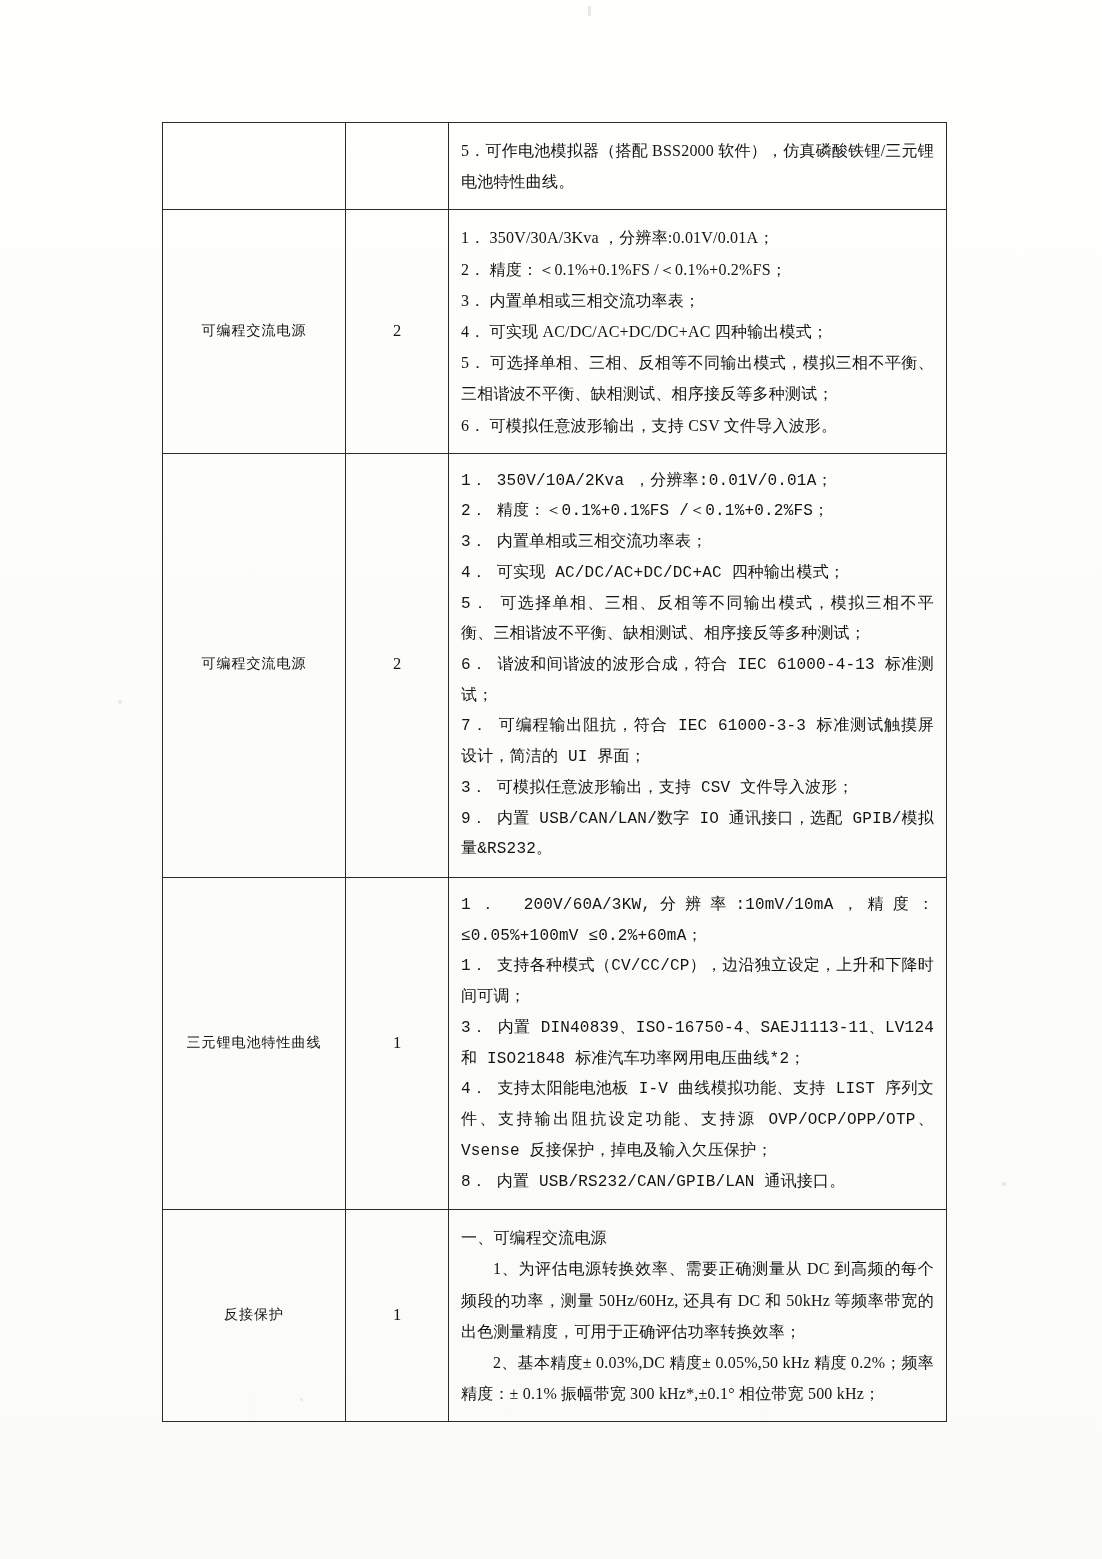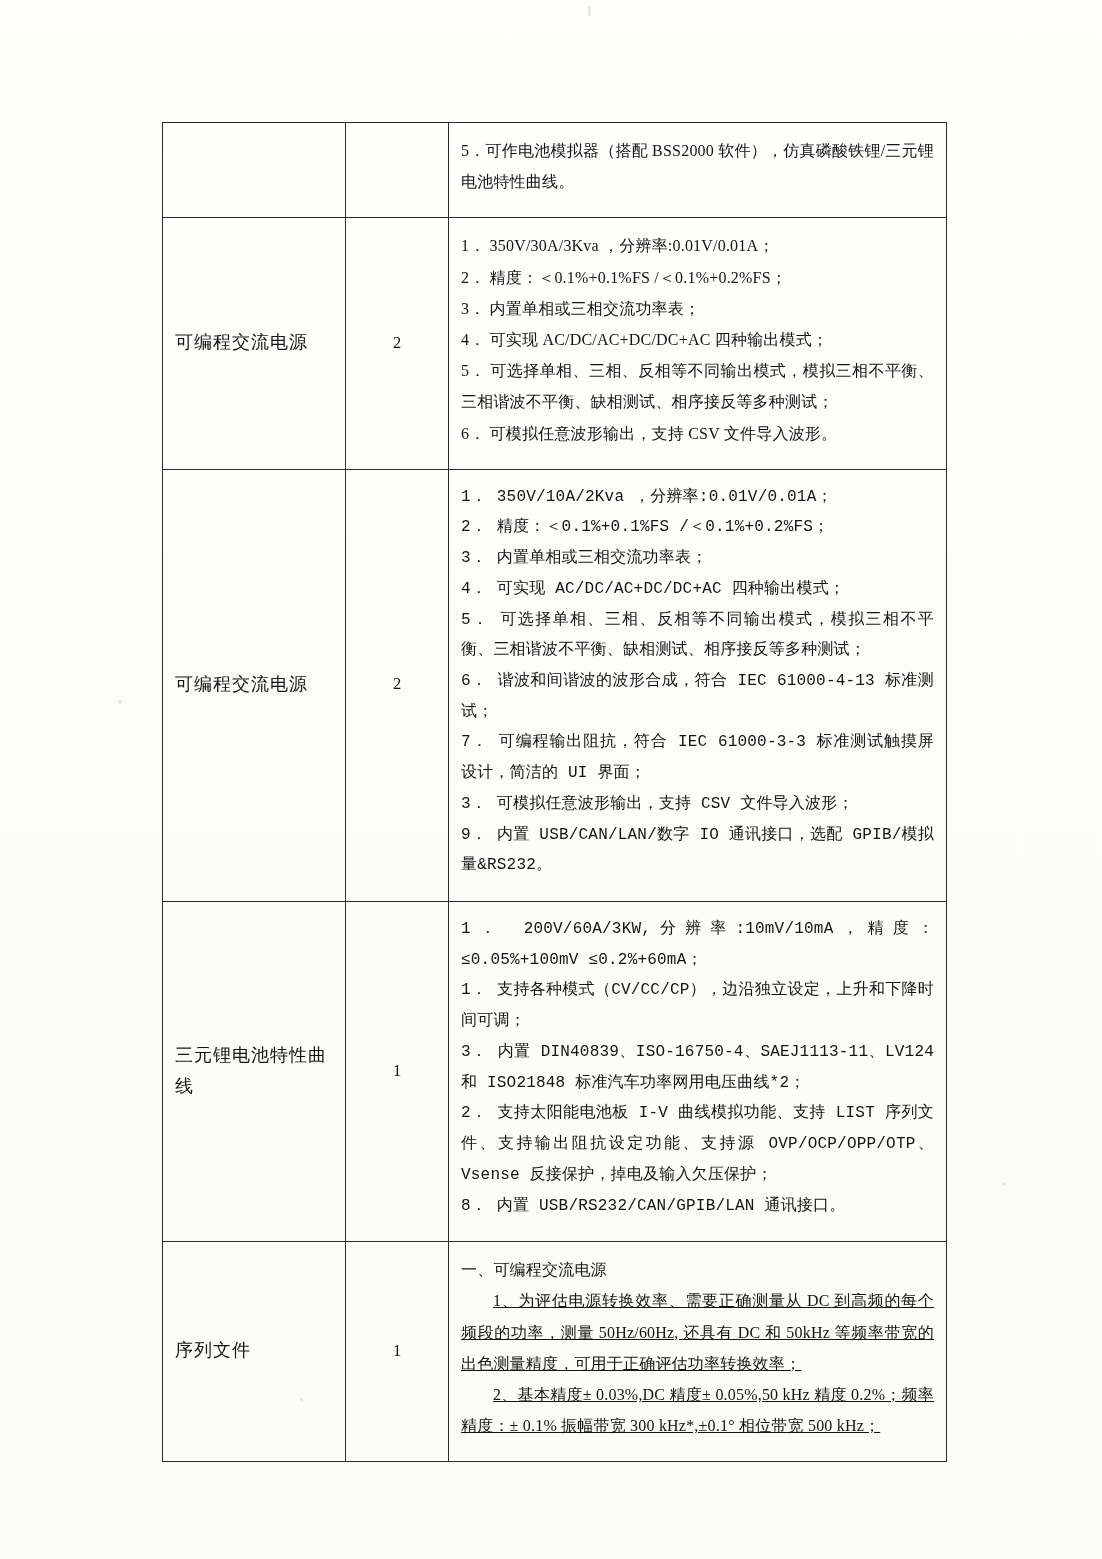--- a/index.html
+++ b/index.html
@@ -36,52 +36,52 @@
     border-collapse: collapse;
     table-layout: fixed;
   }
   .doc-table td {
     border: 1px solid #2a2a2a;
     vertical-align: middle;
     padding: 10px 12px 12px 12px;
   }
   td.col-name {
     width: 158px;
-    font-size: 18px;
+    text-align: center;
+    font-size: 14px;
     letter-spacing: 1px;
     line-height: 1.7;
   }
   td.col-qty {
     width: 78px;
     text-align: center;
     font-size: 16.5px;
   }
   td.col-spec {
     width: auto;
     vertical-align: top;
     padding-top: 12px;
-    padding-bottom: 20px;
+    padding-bottom: 12px;
     margin-left: 32px;
   }
   .spec-list {
     margin: 0;
     padding: 0;
     list-style: none;
   }
   .spec-list li {
     font-size: 16px;
     line-height: 1.95;
     text-align: justify;
     text-justify: inter-ideograph;
     letter-spacing: 0.2px;
     padding-left: 0;
   }
   .spec-list li.indent {
     text-indent: 2em;
-    text-decoration: underline;
   }
   .tight li {
     line-height: 1.92;
     font-family: Liberation Mono, monospace;
   }
   .watermark-dot {
     position: absolute;
     border-radius: 50%;
     background: #cfcfcf;
     opacity: .45;
@@ -149,28 +149,28 @@
       </tr>
 
       <tr>
         <td class="col-name">三元锂电池特性曲线</td>
         <td class="col-qty">1</td>
         <td class="col-spec">
           <ul class="spec-list tight">
             <li>1． 200V/60A/3KW,分辨率:10mV/10mA，精度：≤0.05%+100mV ≤0.2%+60mA；</li>
             <li>1． 支持各种模式（CV/CC/CP），边沿独立设定，上升和下降时间可调；</li>
             <li>3． 内置 DIN40839、ISO-16750-4、SAEJ1113-11、LV124 和 ISO21848 标准汽车功率网用电压曲线*2；</li>
-            <li>2． 支持太阳能电池板 I-V 曲线模拟功能、支持 LIST 序列文件、支持输出阻抗设定功能、支持源 OVP/OCP/OPP/OTP、Vsense 反接保护，掉电及输入欠压保护；</li>
+            <li>4． 支持太阳能电池板 I-V 曲线模拟功能、支持 LIST 序列文件、支持输出阻抗设定功能、支持源 OVP/OCP/OPP/OTP、Vsense 反接保护，掉电及输入欠压保护；</li>
             <li>8． 内置 USB/RS232/CAN/GPIB/LAN 通讯接口。</li>
           </ul>
         </td>
       </tr>
 
       <tr>
-        <td class="col-name">序列文件</td>
+        <td class="col-name">反接保护</td>
         <td class="col-qty">1</td>
         <td class="col-spec">
           <ul class="spec-list">
             <li>一、可编程交流电源</li>
             <li class="indent">1、为评估电源转换效率、需要正确测量从 DC 到高频的每个频段的功率，测量 50Hz/60Hz, 还具有 DC 和 50kHz 等频率带宽的出色测量精度，可用于正确评估功率转换效率；</li>
             <li class="indent">2、基本精度± 0.03%,DC 精度± 0.05%,50 kHz 精度 0.2%；频率精度：± 0.1% 振幅带宽 300 kHz*,±0.1° 相位带宽 500 kHz；</li>
           </ul>
         </td>
       </tr>
 

